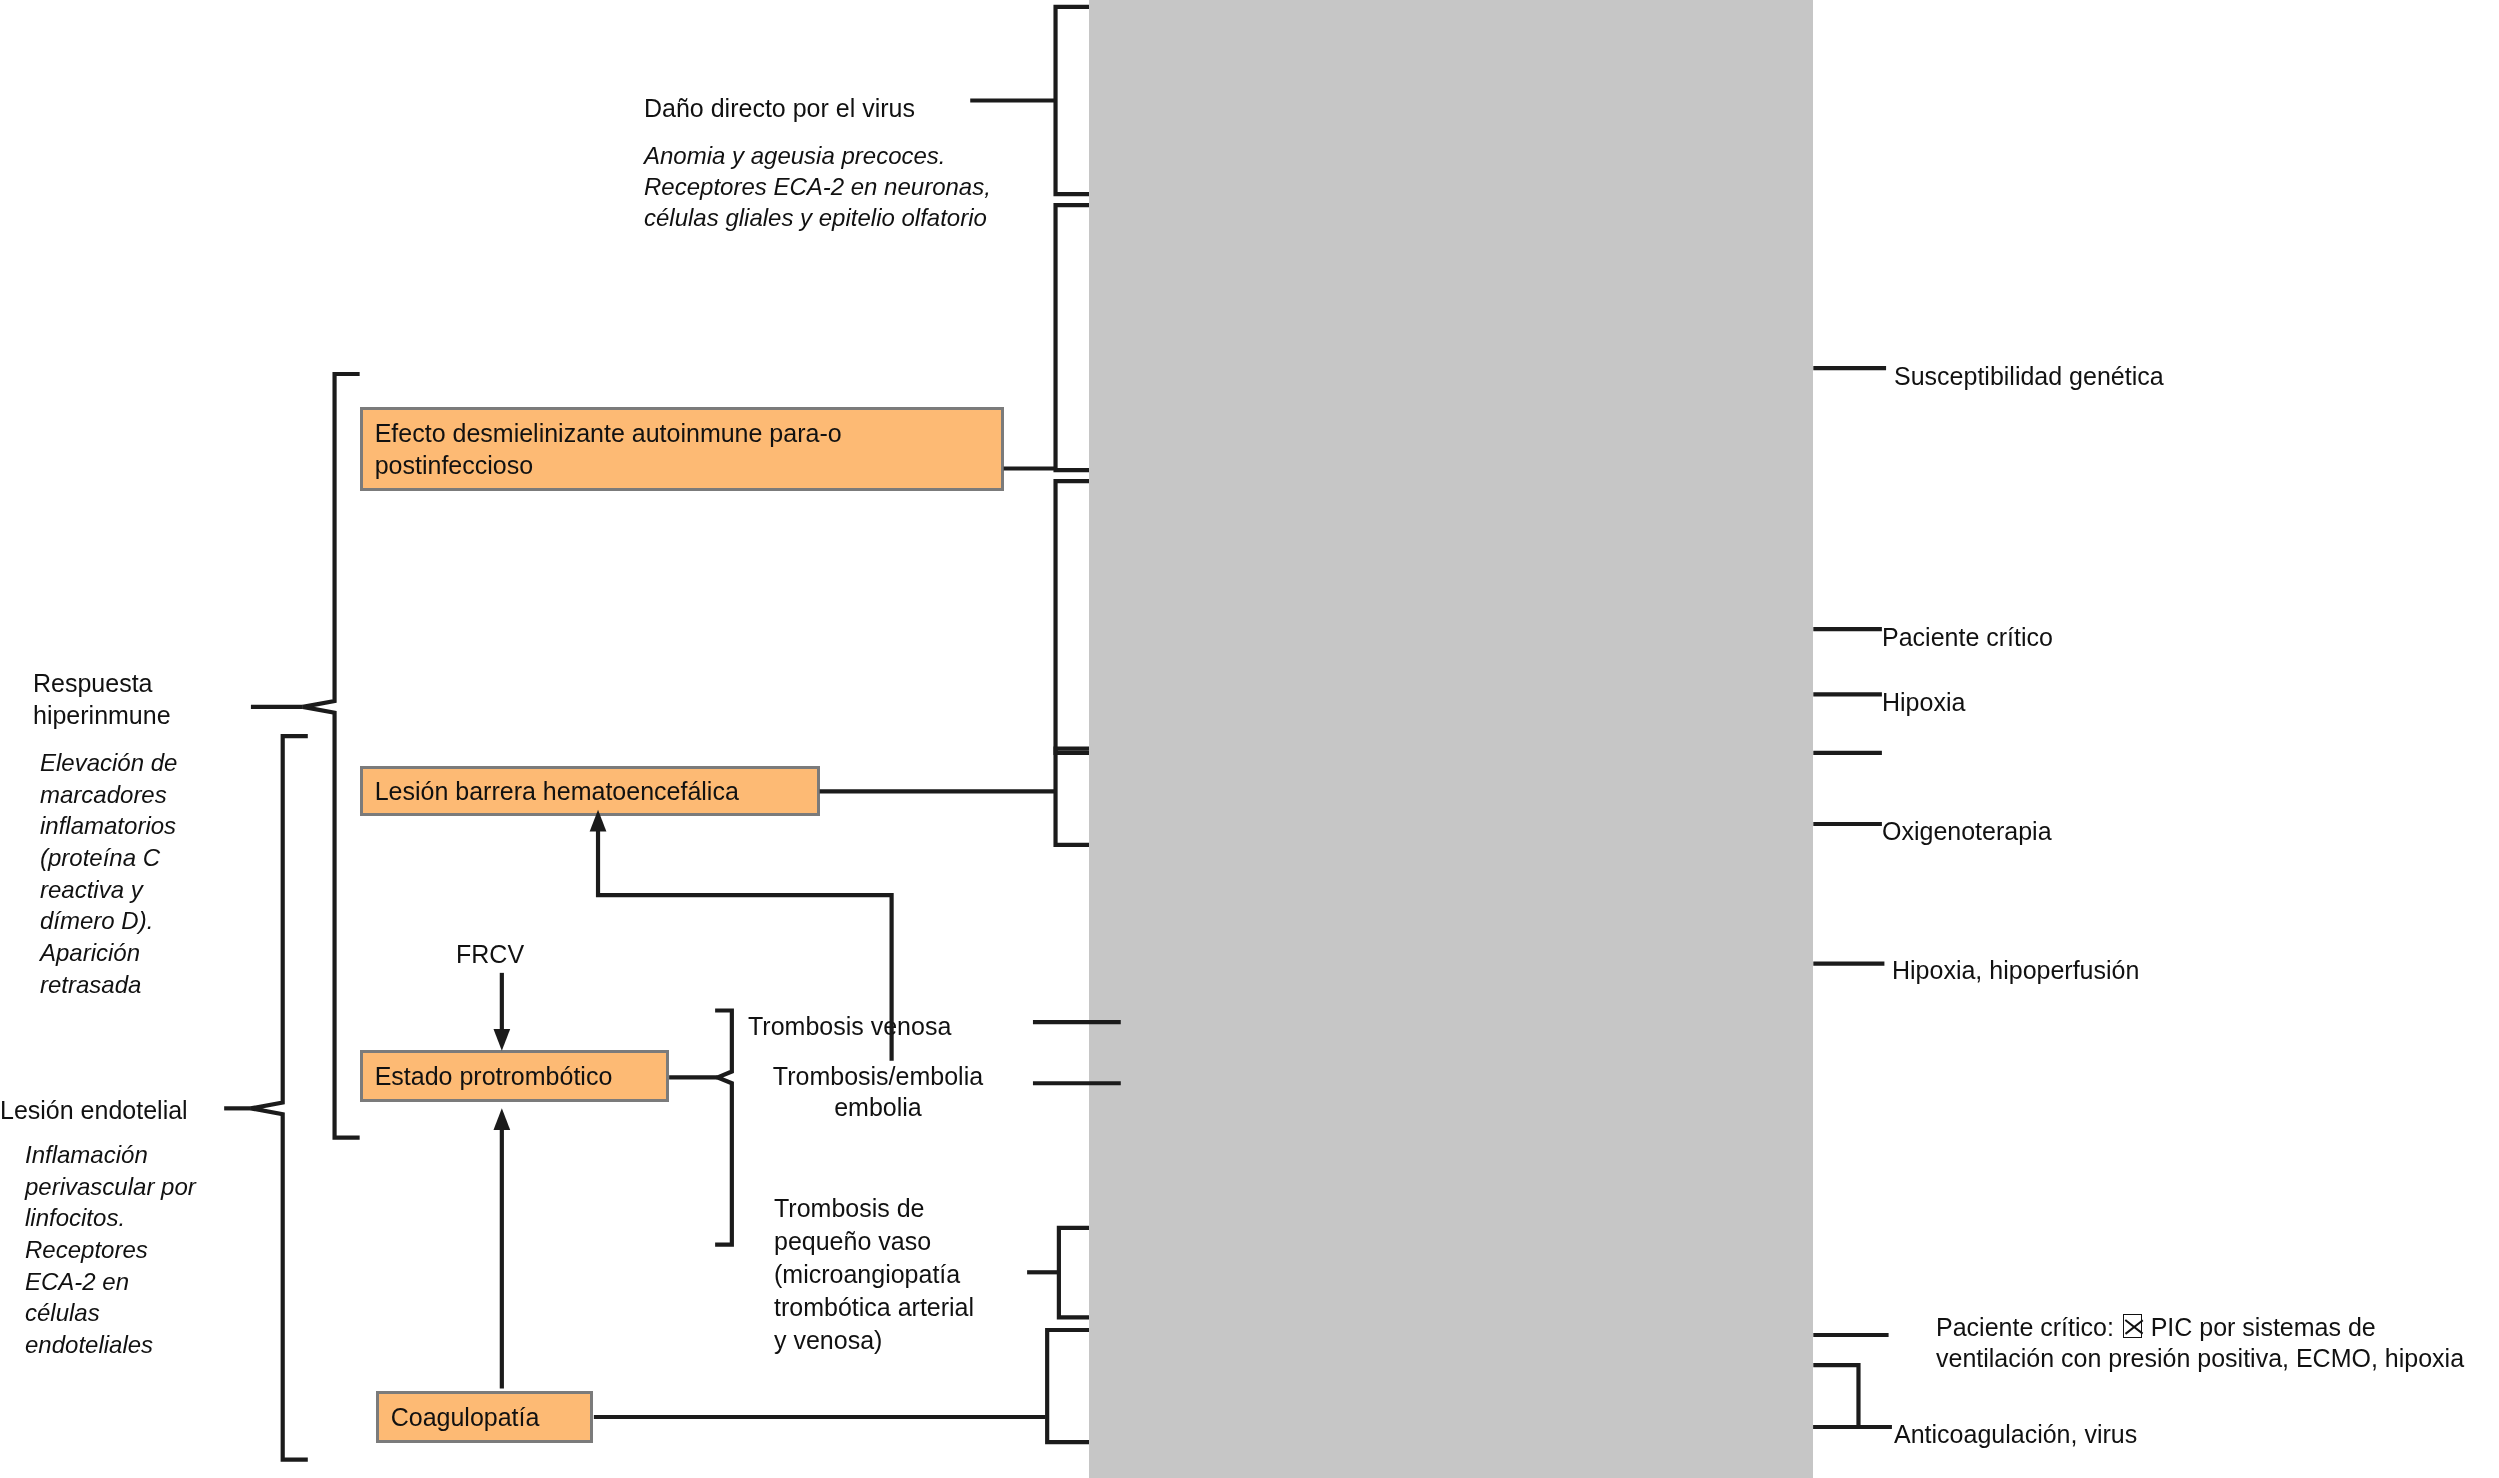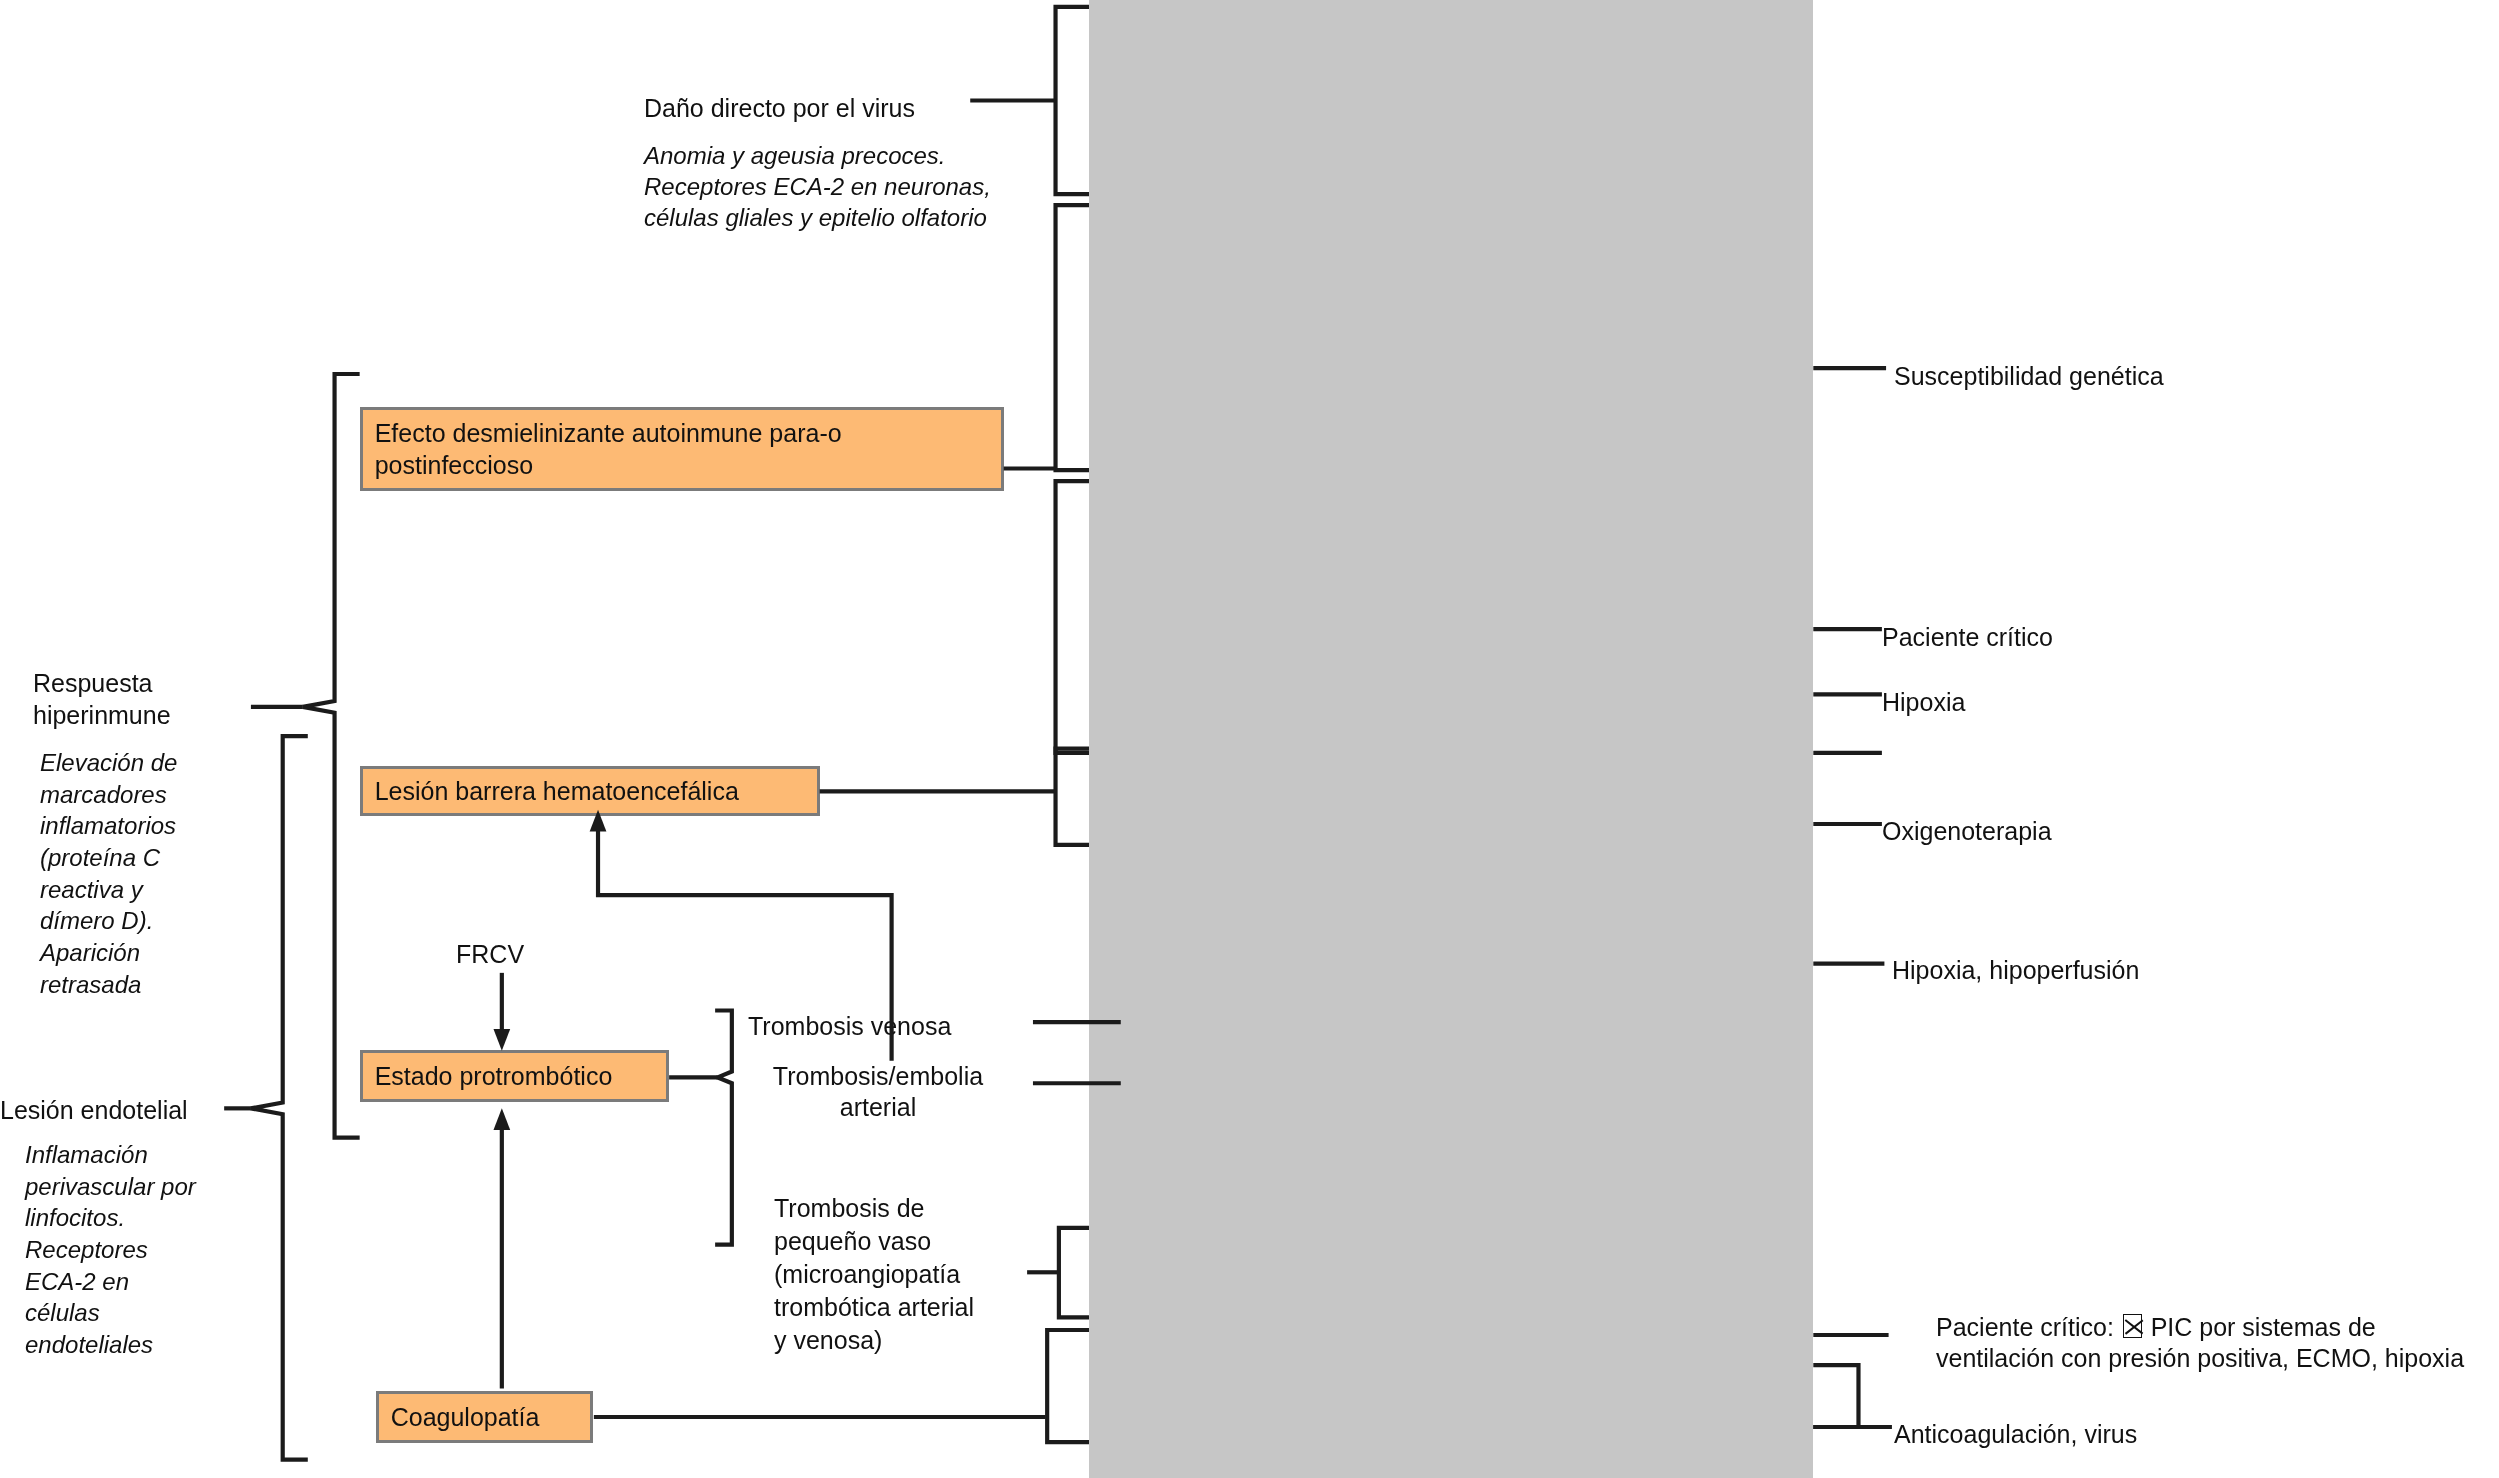--- a/index.html
+++ b/index.html
@@ -93,21 +93,21 @@
   <div class="nbox" style="left:360px;top:1050px;width:309px;height:52px;">
     <span>Estado protrombótico</span>
   </div>
 
   <div class="nbox" style="left:376px;top:1391px;width:217px;height:52px;">
     <span>Coagulopatía</span>
   </div>
 
   <div class="lbl lbl-mid" style="left:748px;top:1010px;width:276px;">Trombosis venosa</div>
   <div class="lbl lbl-mid" style="left:736px;top:1060px;width:284px;text-align:center;">Trombosis/embolia</div>
-  <div class="lbl lbl-mid" style="left:736px;top:1091px;width:284px;text-align:center;">arterial</div>
+  <div class="lbl lbl-mid" style="left:736px;top:1091px;width:284px;text-align:center;">embolia</div>
 
   <div class="lbl lbl-mid" style="left:774px;top:1192px;width:209px;">Trombosis de pequeño vaso (microangiopatía trombótica arterial y venosa)</div>
 
   <div class="lbl lbl-reg" style="left:1894px;top:360px;width:468px;">Susceptibilidad genética</div>
   <div class="lbl lbl-reg" style="left:1882px;top:621px;width:418px;">Paciente crítico</div>
   <div class="lbl lbl-reg" style="left:1882px;top:686px;width:418px;">Hipoxia</div>
   <div class="lbl lbl-reg" style="left:1882px;top:815px;width:418px;">Oxigenoterapia</div>
   <div class="lbl lbl-reg" style="left:1892px;top:954px;width:468px;">Hipoxia, hipoperfusión</div>
 
   <div class="lbl lbl-reg" style="left:1936px;top:1311px;width:569px;">

